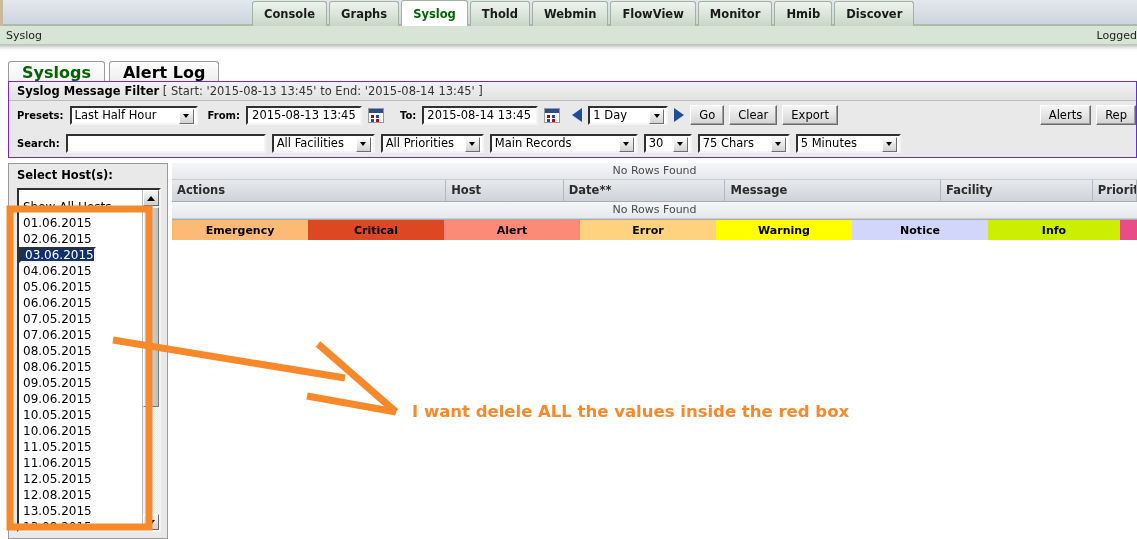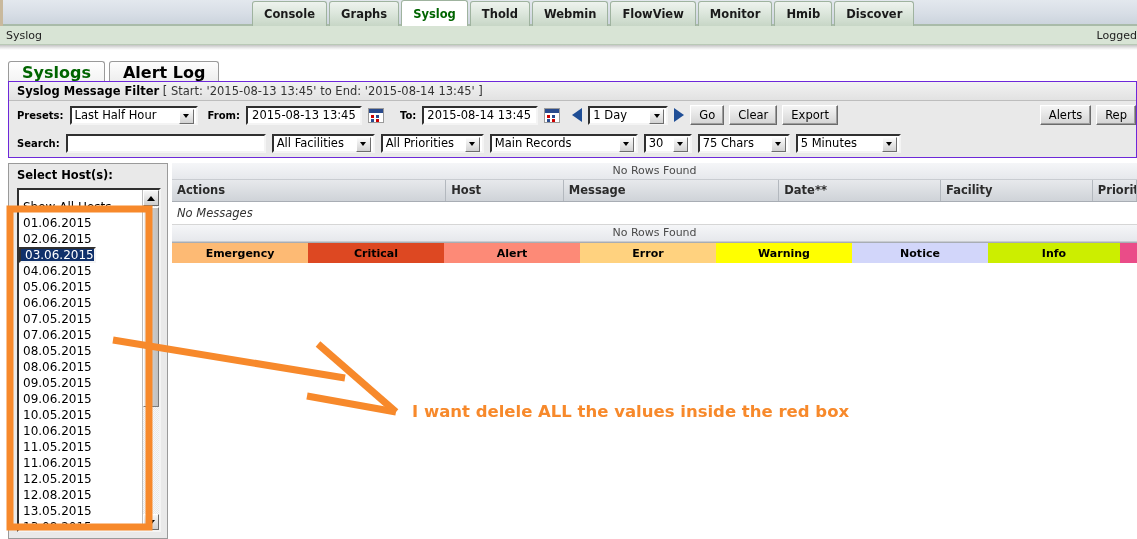--- a/index.html
+++ b/index.html
@@ -422,26 +422,25 @@
         </div>
     </div>
   </div>
 </div>
 
 <div class="results">
   <div class="norows">No Rows Found</div>
   <div class="thead" id="thead">
       <div class="th" style="width: 280px;">Actions</div>
       <div class="th" style="width: 120px;">Host</div>
+      <div class="th" style="width: 165px;">Date**</div>
       <div class="th" style="width: 220px;">Message</div>
-      <div class="th" style="width: 165px;">Date**</div>
       <div class="th" style="width: 155px;">Facility</div>
       <div class="th" style="width: 45px;">Priority</div>
     </div>
-  <div class="nomsg">No Messages</div>
   <div class="norows">No Rows Found</div>
   <div class="sevbar" id="sevbar">
       <div class="sev" style="width: 136px; background: #fdba74;">Emergency</div>
       <div class="sev" style="width: 136px; background: rgb(221, 72, 34);">Critical</div>
       <div class="sev" style="width: 136px; background: rgb(253, 138, 119);">Alert</div>
       <div class="sev" style="width: 136px; background: rgb(255, 210, 127);">Error</div>
       <div class="sev" style="width: 136px; background: rgb(255, 255, 0);">Warning</div>
       <div class="sev" style="width: 136px; background: rgb(210, 214, 250);">Notice</div>
       <div class="sev" style="width: 132px; background: rgb(204, 238, 0);">Info</div>
       <div class="sev" style="width: 17px; background: rgb(234, 76, 136);"></div>

